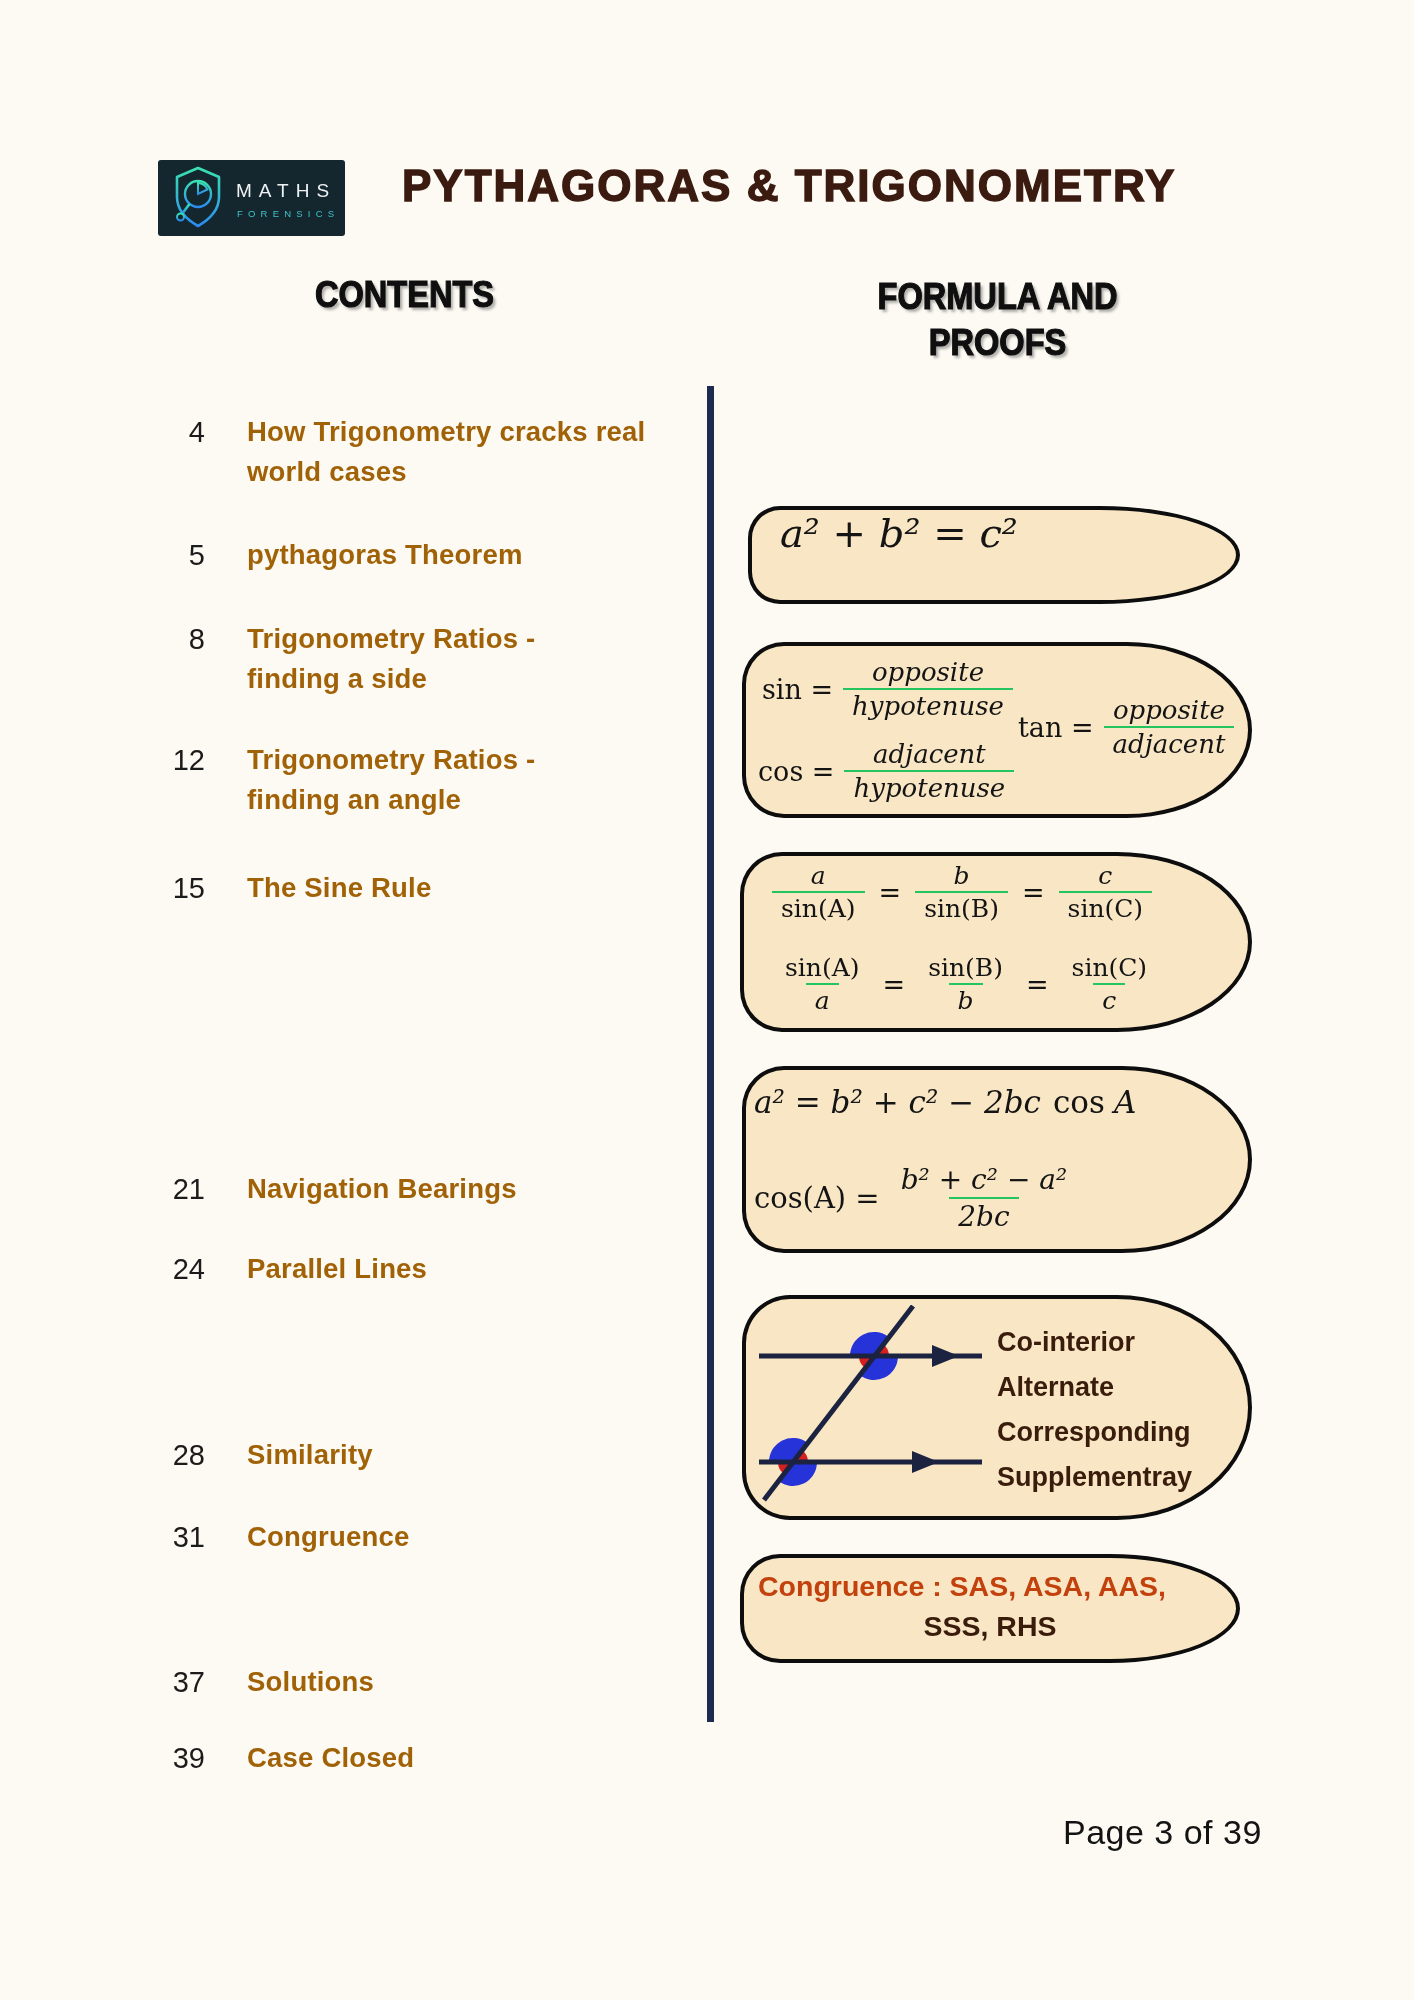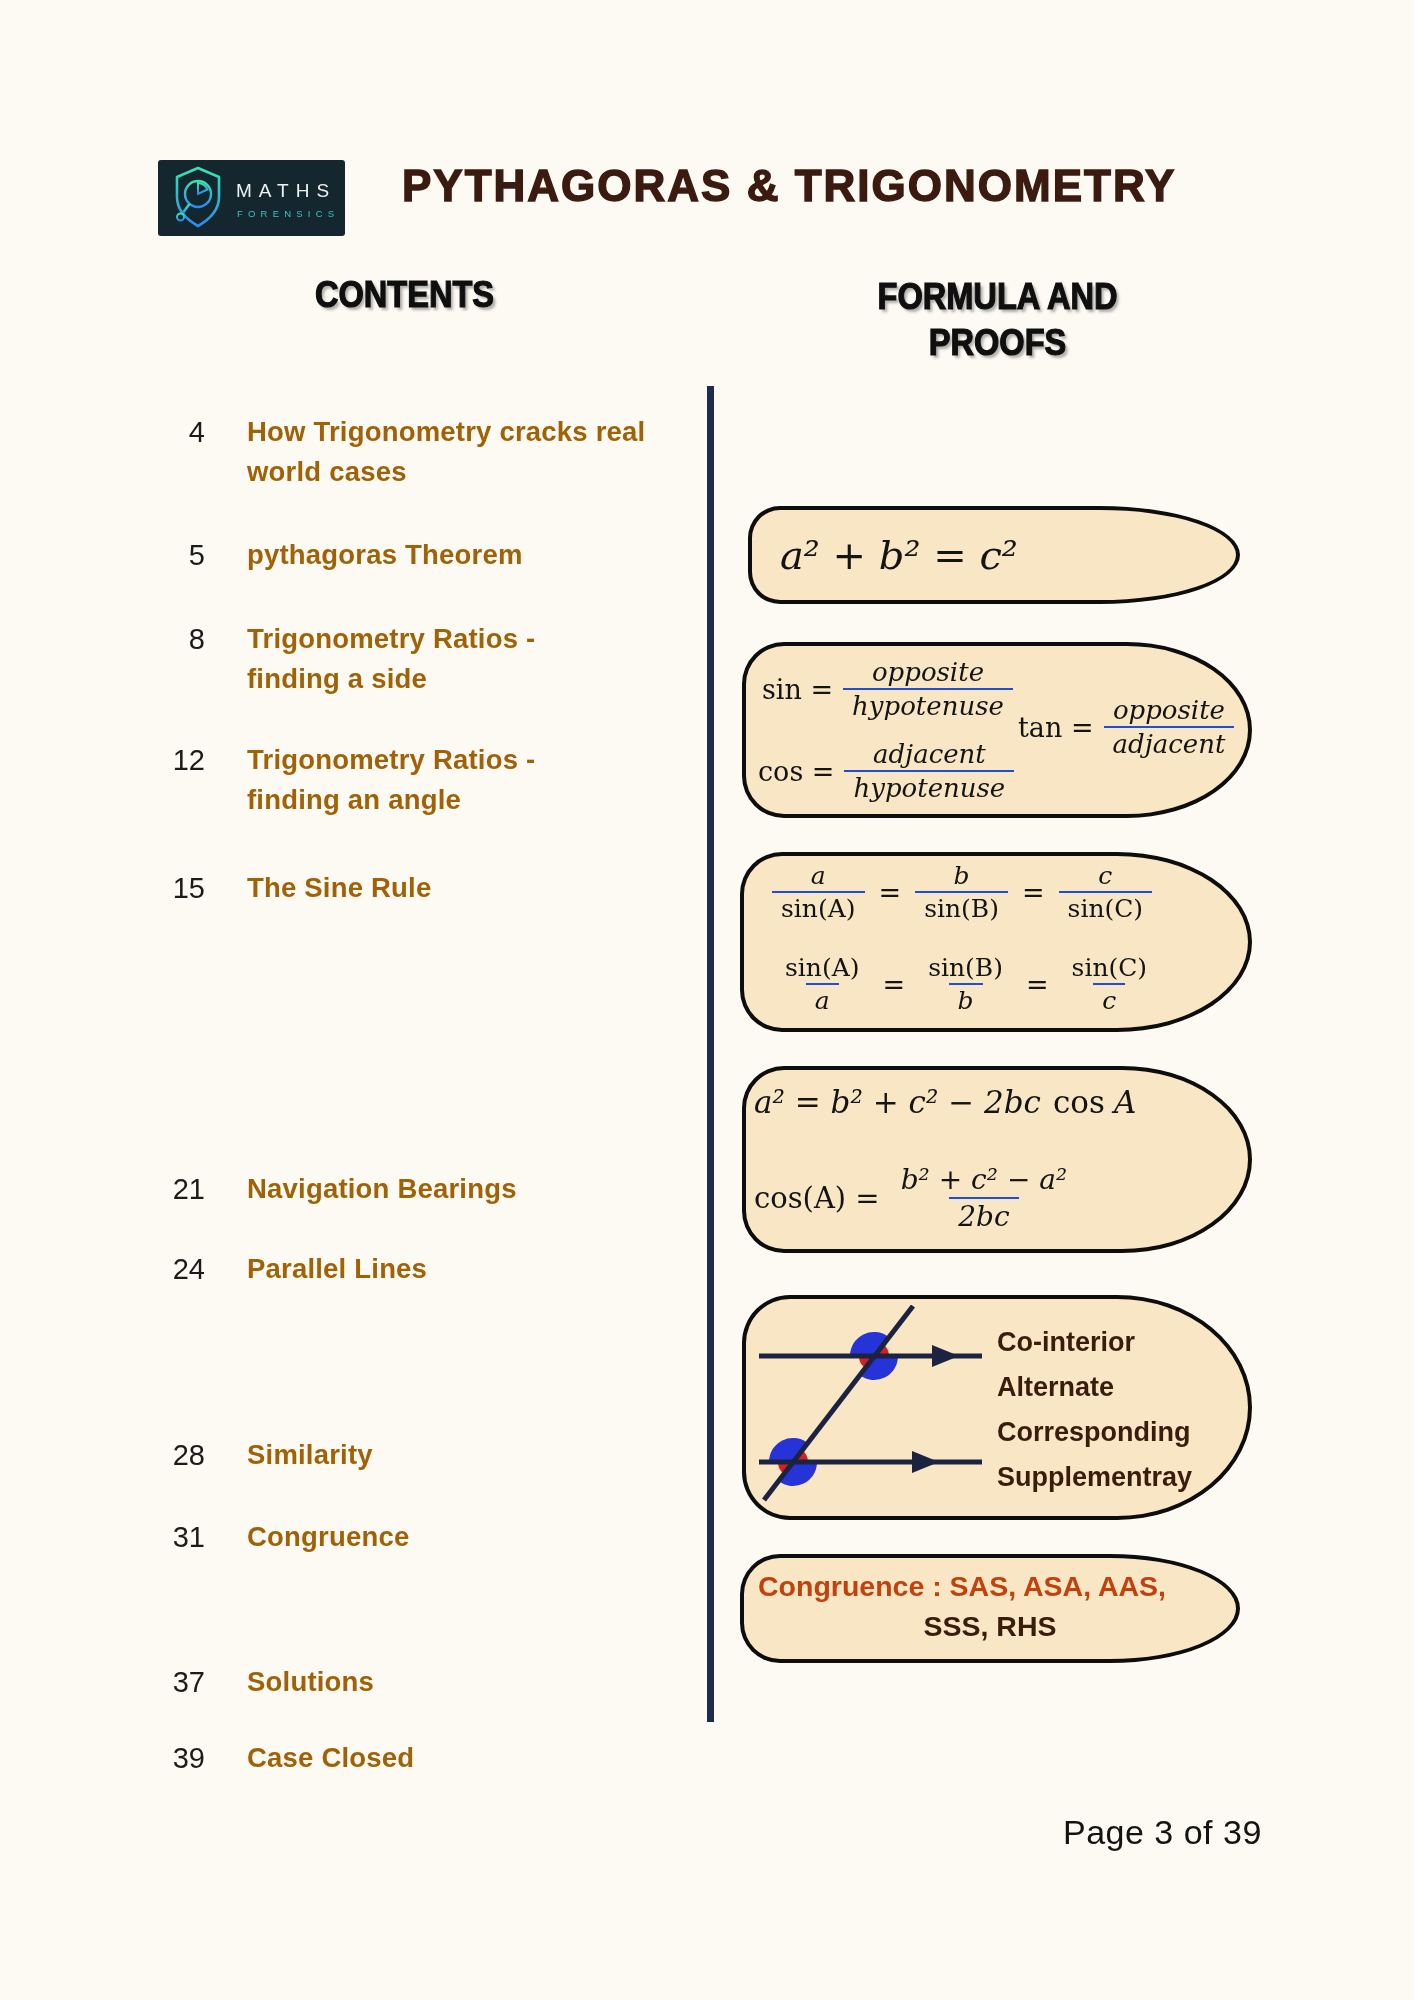--- a/index.html
+++ b/index.html
@@ -20,21 +20,21 @@
   .toc-num{width:60px;text-align:right;font-size:29px;color:#1b1b1b;line-height:40px;}
   .toc-title{margin-left:42px;font-size:27.5px;font-weight:700;color:#a16207;line-height:40px;
              letter-spacing:0.2px;white-space:nowrap;}
   .toc-title span{display:block;}
   
   .fbox{position:absolute;background:#f8e6c4;border:4px solid #0d0d0d;box-sizing:border-box;}
   .math{font-family:"DejaVu Serif",serif;color:#141414;}
   .it{font-style:italic;}
   .frac{display:inline-flex;flex-direction:column;align-items:center;vertical-align:middle;}
   .frac .num,.frac .den{padding:1px 9px;text-align:center;}
-  .frac .den{border-top:2px solid #1d4ed8;}
+  .frac .den{border-top:2px solid #22c55e;}
   .trig-row{position:absolute;display:flex;align-items:center;font-size:26px;}
   .trig-row .lbl{margin-right:10px;font-size:27px;}
   .sr-row{position:absolute;display:flex;align-items:center;font-size:25px;}
   .sr-row .eq{margin:0 14px;font-size:27px;}
   .cr-line1{position:absolute;left:8px;top:14px;font-size:31px;white-space:nowrap;}
   .cr-line1 .fn{margin-left:12px;margin-right:9px;font-style:normal;}
   .cr-line2{position:absolute;left:8px;top:92px;display:flex;align-items:center;font-size:28px;}
   .cr-line2 .lbl{margin-right:12px;font-size:29px;}
   
   .plabels{position:absolute;left:251px;top:21px;line-height:45px;font-size:27px;font-weight:700;
@@ -145,21 +145,21 @@
       </div>
   </div>
   <div class="toc-row" style="top:1738px">
     <div class="toc-num">39</div>
     <div class="toc-title">
         <span>Case Closed</span>
       </div>
   </div>
 
   <div class="fbox math" style="left:748px;top:506px;width:492px;height:98px;border-radius:32px 140px 140px 32px / 32px 50% 50% 32px;
-              display:flex;align-items:center;padding-left:28px;font-size:40px;">
+              display:flex;align-items:flex-start;padding-left:28px;font-size:40px;">
     <span class="it">a² + b² = c²</span>
   </div>
 
   <div class="fbox math" style="left:742px;top:642px;width:510px;height:176px;border-radius:42px 125px 125px 42px / 42px 50% 50% 42px;">
     <div class="trig-row" style="left:16px;top:10px;">
       <span class="lbl">sin =</span>
       <span class="frac">
           <span class="num it">opposite</span>
           <span class="den it">hypotenuse</span>
         </span>

